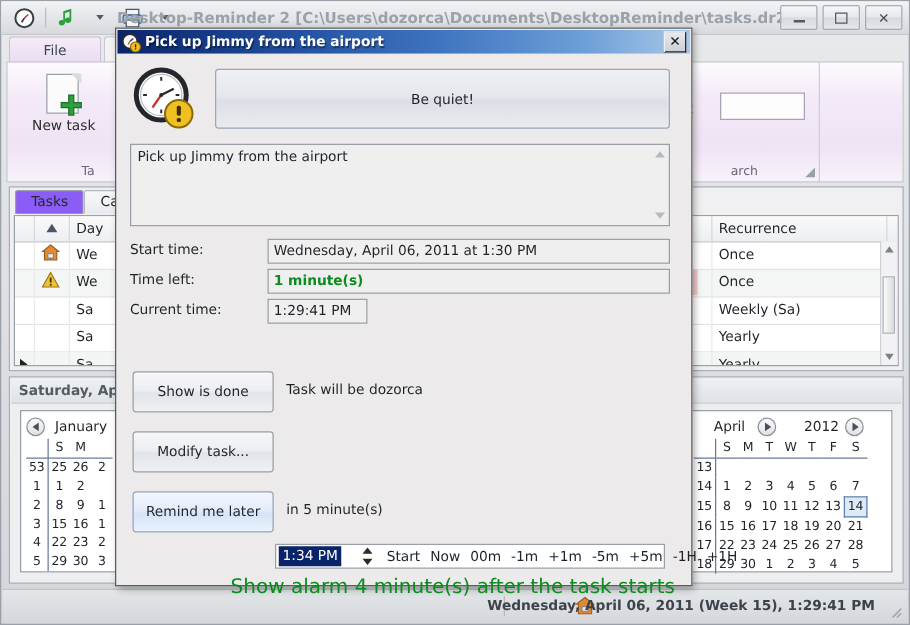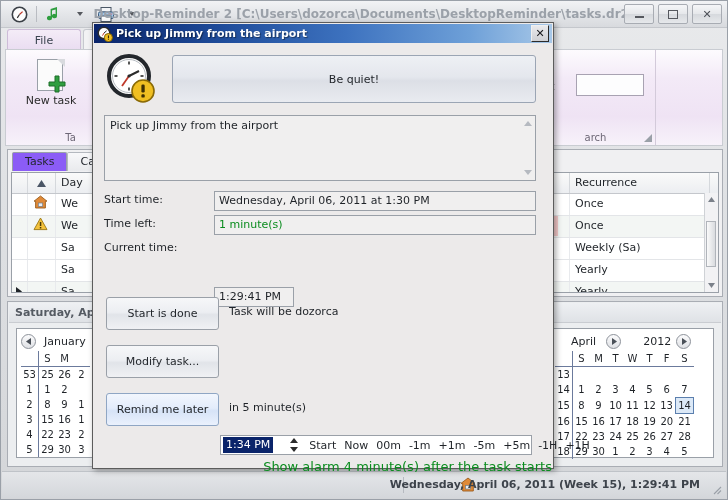--- a/index.html
+++ b/index.html
@@ -245,21 +245,21 @@
   }
   .spin-val{
     background:#0a246a;color:#ffffff;font-size:11px;height:16px;line-height:16px;
     padding:0 3px;margin-left:2px;white-space:nowrap;
   }
   .spin-arrows{width:14px;height:18px;margin-left:14px;position:relative;flex:none;}
   .sa-up,.sa-dn{position:absolute;left:3px;width:0;height:0;border-left:4px solid transparent;border-right:4px solid transparent;}
   .sa-up{top:2px;border-bottom:5px solid #2b2b2b;}
   .sa-dn{bottom:2px;border-top:5px solid #2b2b2b;}
   .qlink{font-size:11px;color:#1f2328;margin-left:8px;white-space:nowrap;}
-  .alarm-note{position:absolute;right:0;top:437px;font-size:13px;color:#0a8c1e;white-space:nowrap;}
+  .alarm-note{position:absolute;right:12px;top:437px;font-size:16px;color:#0a8c1e;white-space:nowrap;}
 </style>
 </head>
 <body>
 
 <div id="root">
 
   <div class="app-window">
 
     <div class="titlebar">
       <div class="qat">
@@ -658,28 +658,28 @@
           <span class="nsb-dn"></span>
         </span>
       </div>
 
       <div class="frow" style="top:148px;width:442px;">
         <span class="flabel">Start time:</span>
         <span class="fbox" style="left:110px;width:322px;">Wednesday, April 06, 2011 at 1:30 PM</span>
       </div>
       <div class="frow" style="top:172px;width:442px;">
         <span class="flabel">Time left:</span>
-        <span class="fbox green" style="left:110px;width:322px;">1 minute(s)</span>
+        <span class="fbox green" style="left:110px;width:322px;font-weight:bold;">1 minute(s)</span>
       </div>
       <div class="frow" style="top:196px;width:442px;">
         <span class="flabel">Current time:</span>
-        <span class="fbox" style="left:110px;width:80px;margin-top:48px;">1:29:41 PM</span>
-      </div>
-
-      <div class="dbtn" style="left:12px;top:254px;">Start is done</div>
+        <span class="fbox" style="left:110px;width:80px;">1:29:41 PM</span>
+      </div>
+
+      <div class="dbtn" style="left:12px;top:254px;">Show is done</div>
       <div class="sidetext" style="left:135px;top:262px;">Task will be dozorca</div>
 
       <div class="dbtn focus" style="left:12px;top:350px;">Remind me later</div>
 
       <div class="dbtn" style="left:12px;top:302px;">Modify task...</div>
       <div class="sidetext green" style="left:135px;top:358px;">in 5 minute(s)</div>
 
       <div class="spinrow" style="left:126px;top:392px;width:312px;">
         <span class="spin-val">1:34 PM</span>
         <span class="spin-arrows">

